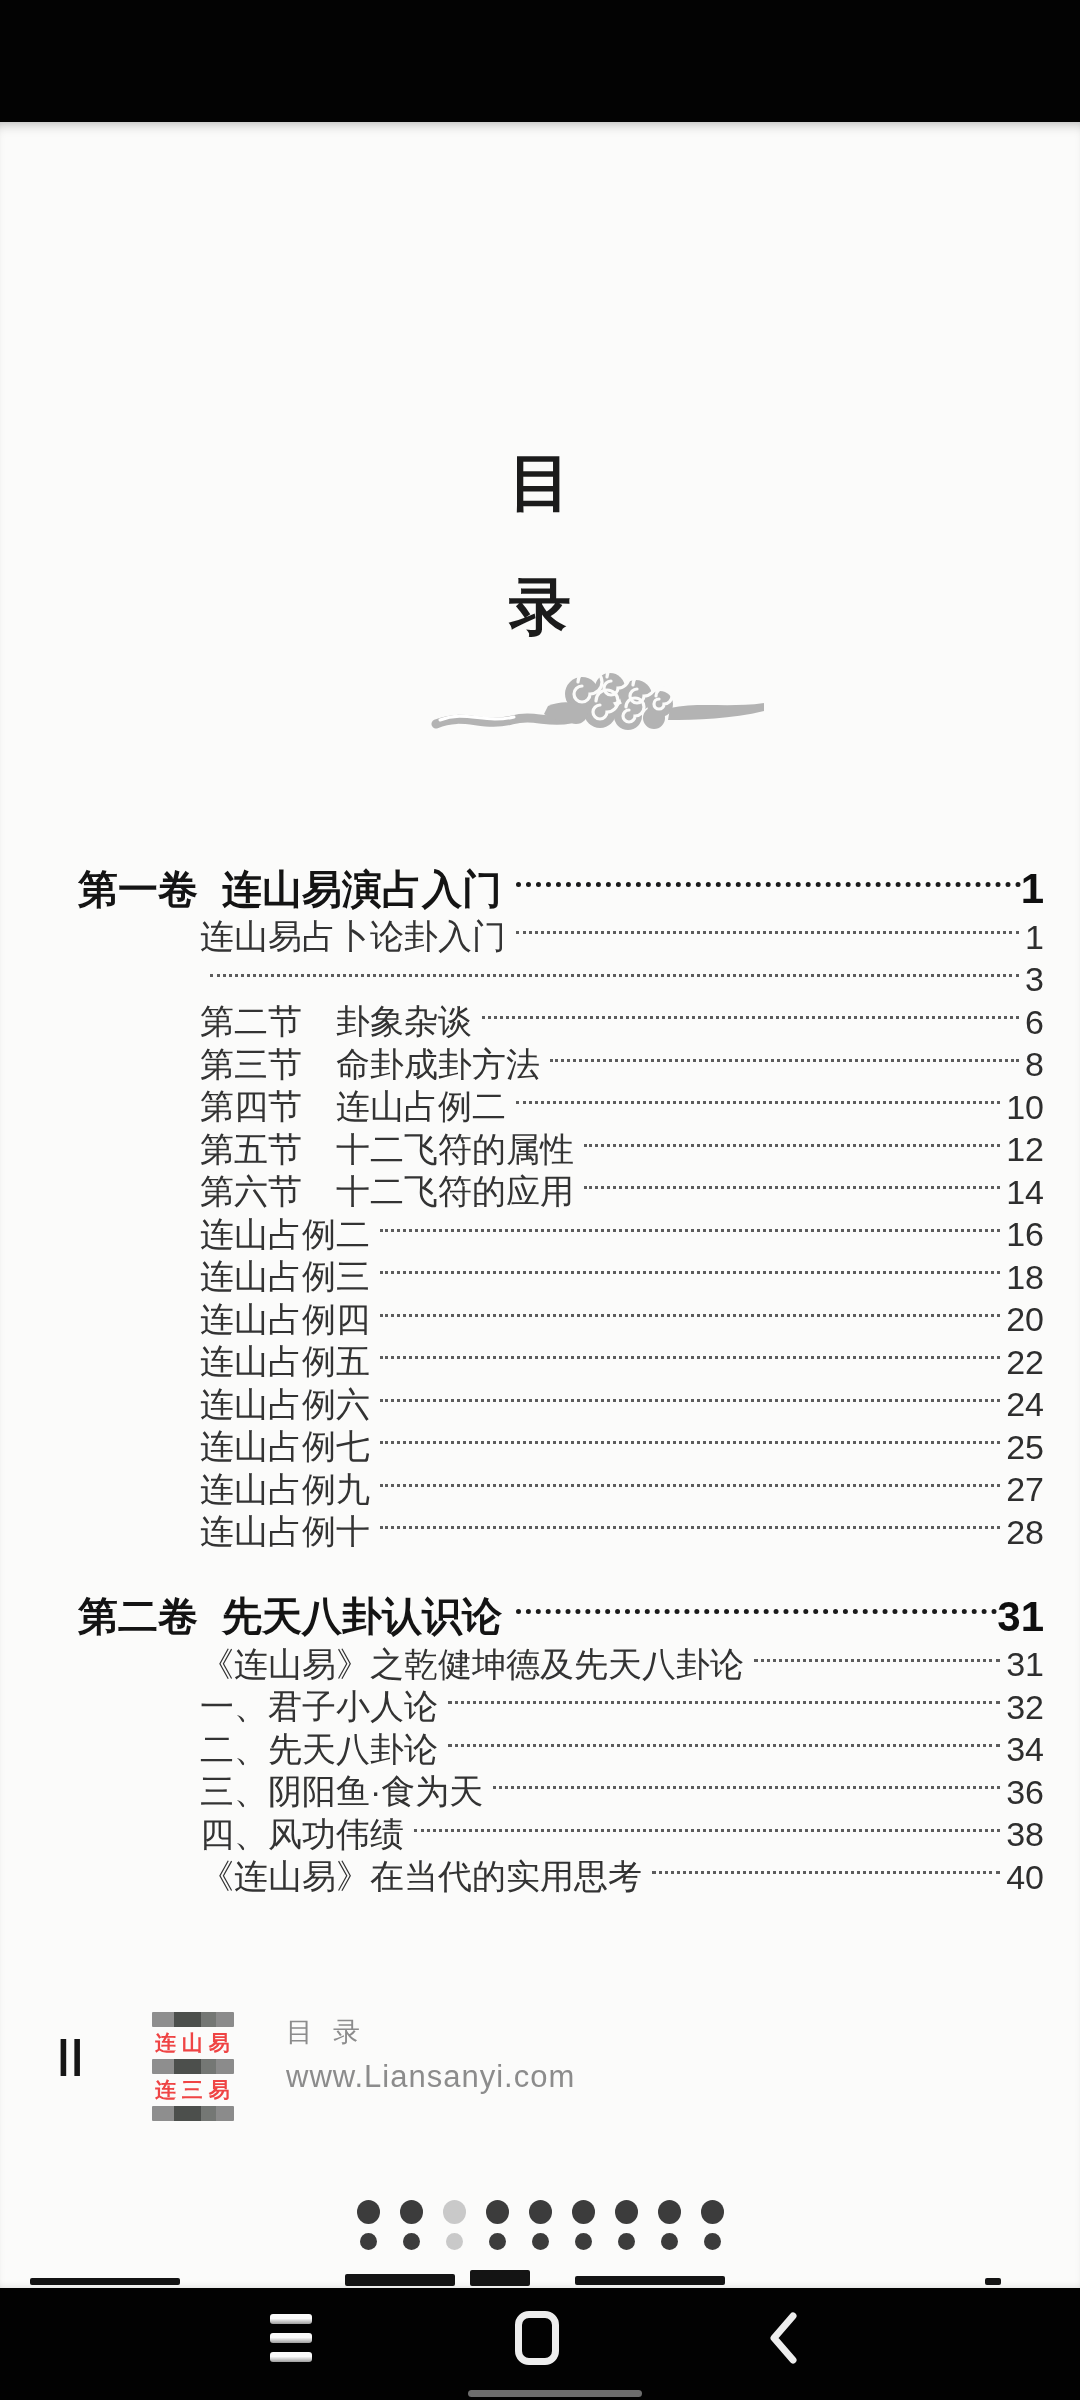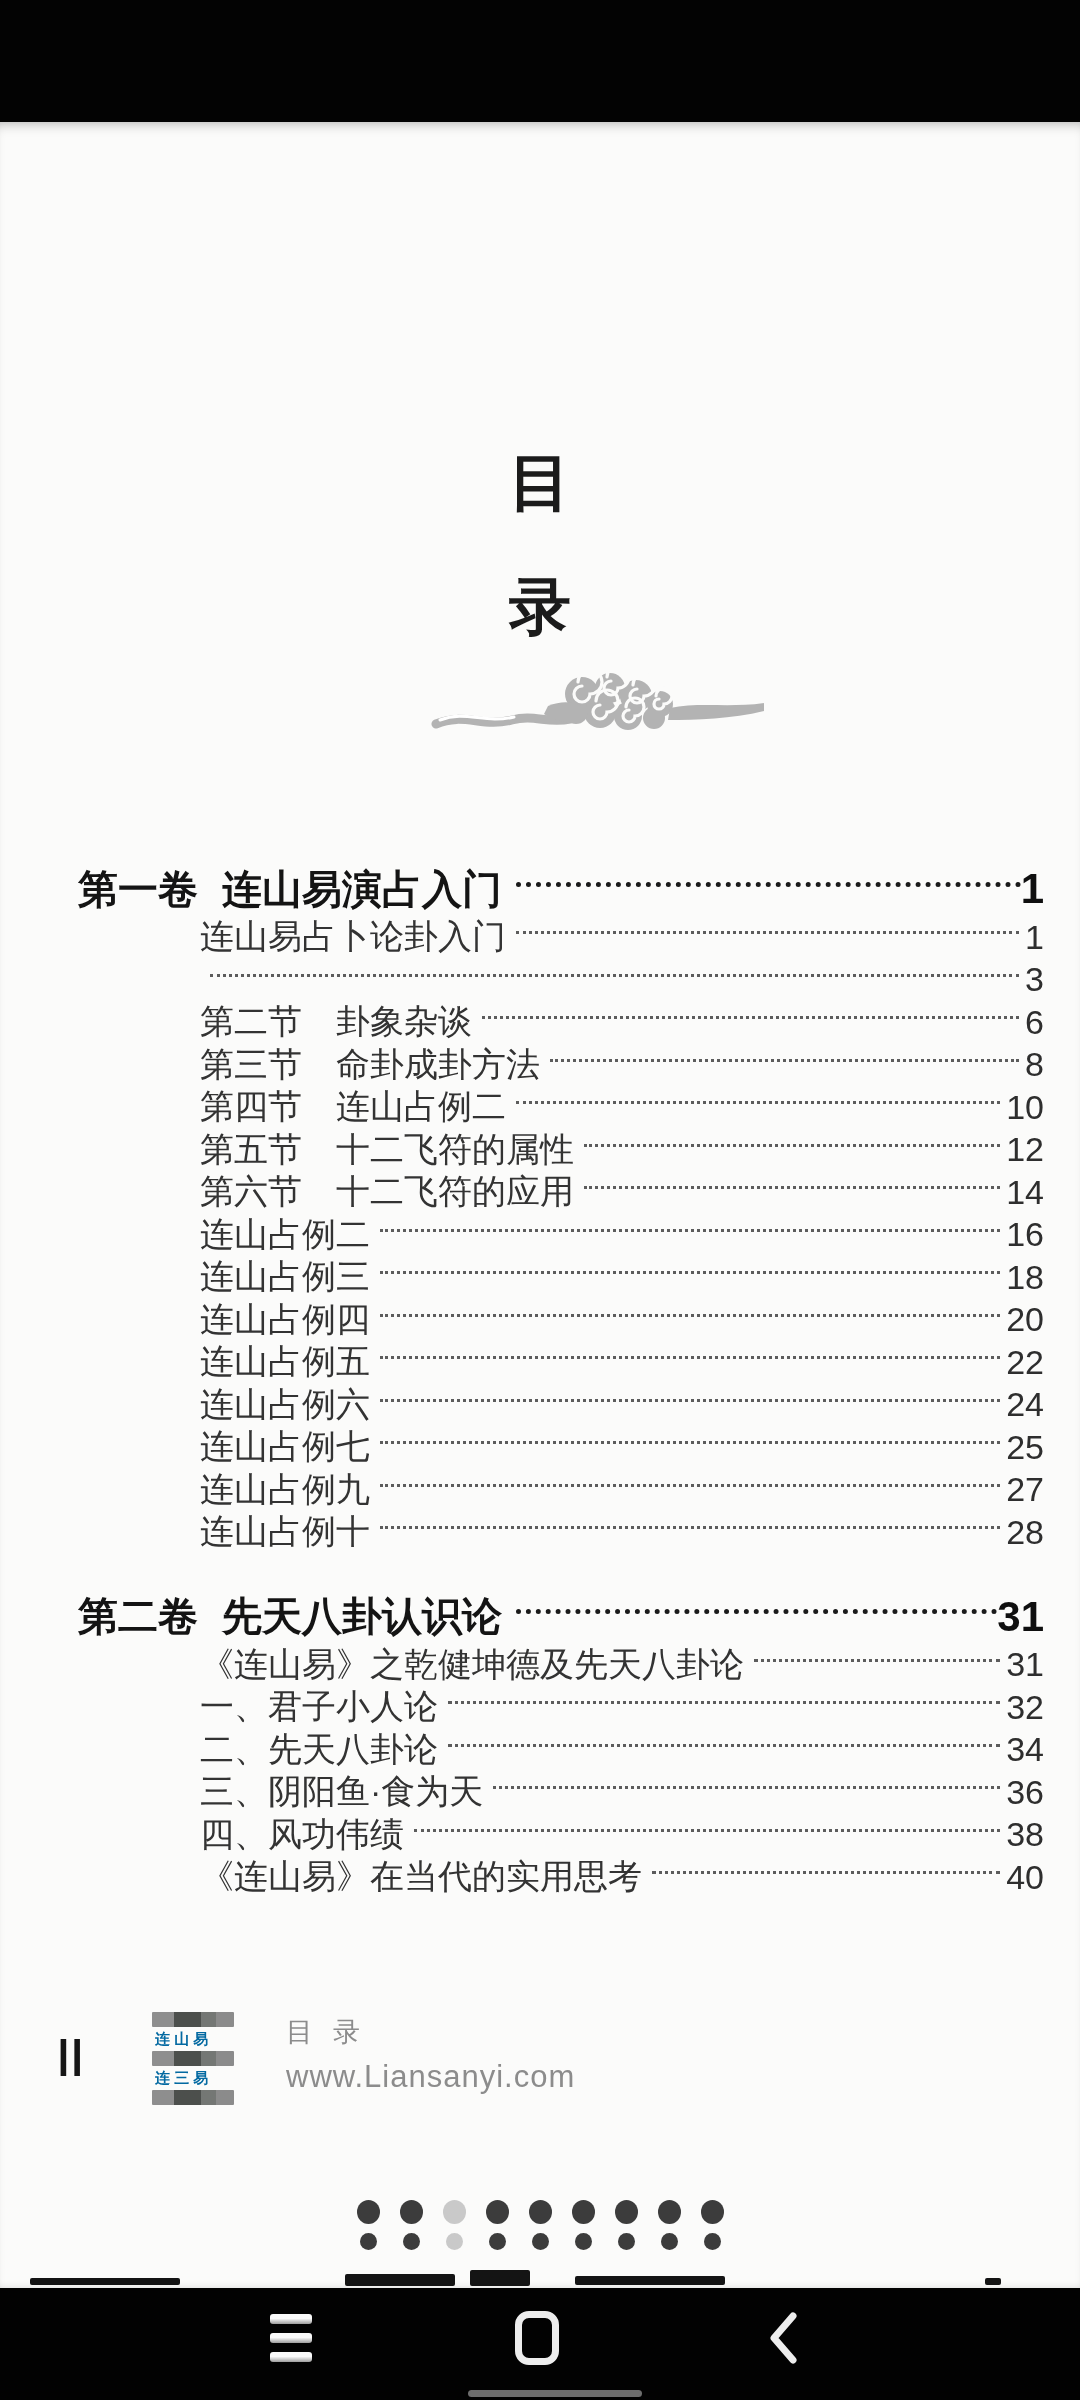--- a/index.html
+++ b/index.html
@@ -37,22 +37,22 @@
   .toc-head .leader{border-bottom:5px dotted #1a1a1a;margin:0 0 10px 14px;}
   .toc-head .pg{font-size:42px;color:#0f0f0f;}
   .toc-entry{padding-left:122px;}
   
   .page-footer{position:absolute;top:1888px;left:0;width:100%;height:120px;padding-left:8px;}
   .folio{position:absolute;left:58px;top:20px;font-size:54px;font-weight:700;color:#161616;
          transform:scaleX(.72);transform-origin:left;letter-spacing:4px;line-height:1;}
   .brand-logo{position:absolute;left:152px;top:2px;width:82px;}
   .logo-bar{height:15px;border-radius:1px;
     background:linear-gradient(90deg,#8e8e8e 0 27%,#4c4f4c 27% 60%,#747774 60% 78%,#8b8b8b 78% 100%);}
-  .logo-text{display:flex;justify-content:space-between;align-items:center;height:24px;
-    padding:0 3px;font-size:15px;font-weight:700;color:#0369a1;line-height:16px;}
+  .logo-text{display:flex;justify-content:space-between;align-items:center;height:32px;
+    padding:0 3px;font-size:21px;font-weight:700;color:#ef4444;line-height:16px;}
   .footer-meta{position:absolute;left:286px;top:4px;}
   .footer-title{font-size:27px;color:#8c8c8c;letter-spacing:20px;}
   .footer-site{font-size:31px;color:#8c8c8c;margin-top:9px;letter-spacing:1px;}
   
   .pager{position:absolute;top:2078px;left:0;width:100%;
     display:flex;flex-direction:column;align-items:center;gap:9px;}
   .dot-row{display:flex;gap:20px;align-items:center;}
   .dot-row.small{gap:26px;}
   .dot{width:23px;height:24px;border-radius:50%;}
   .dot-row.small .dot{width:17px;height:17px;}

